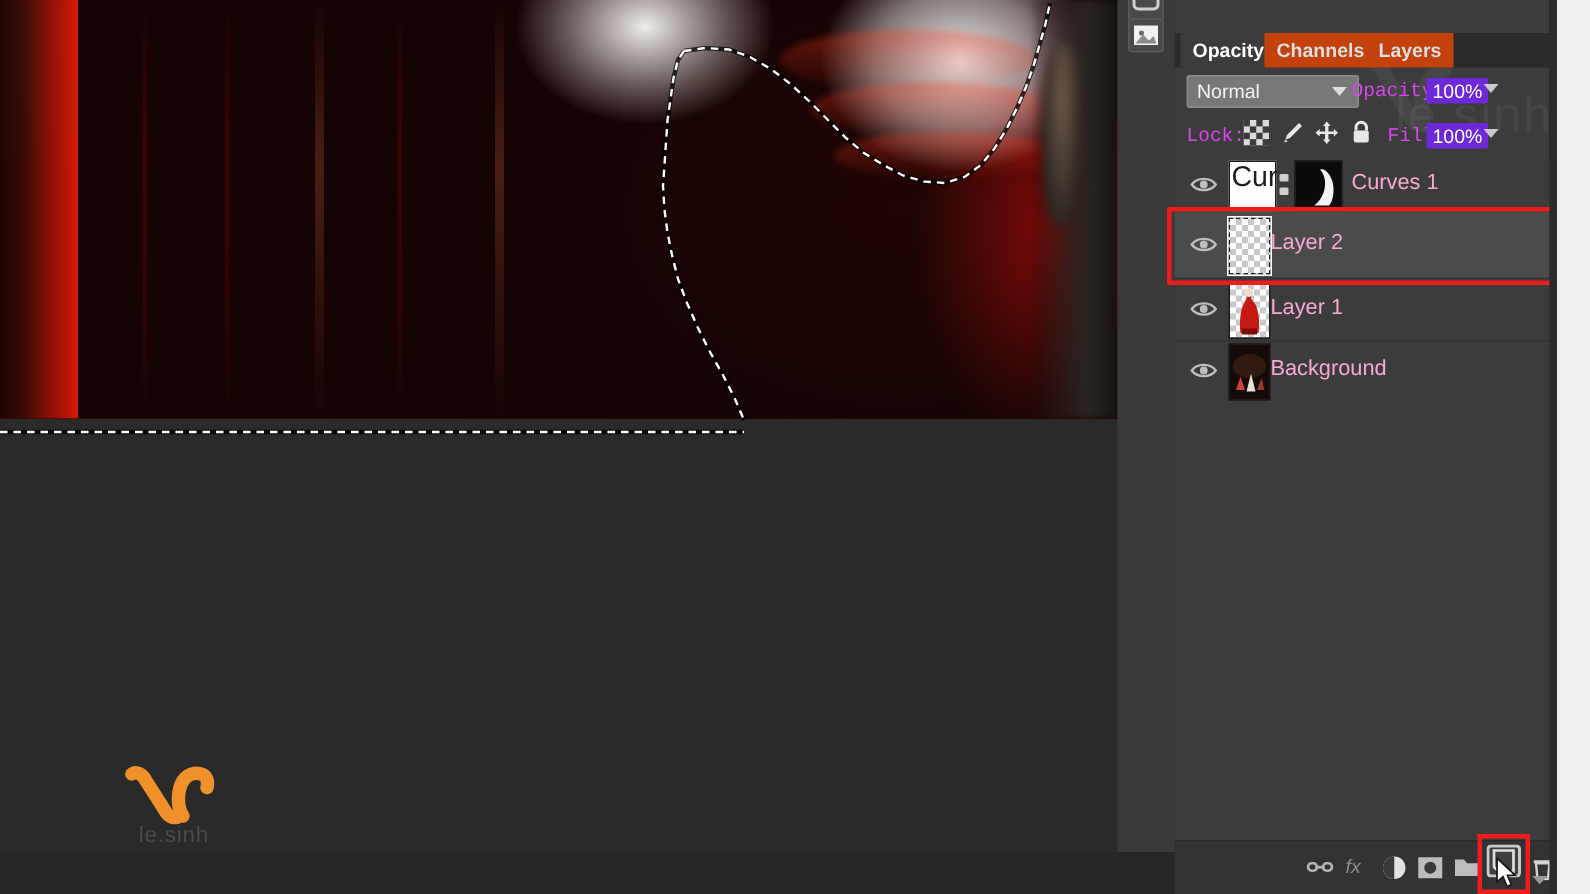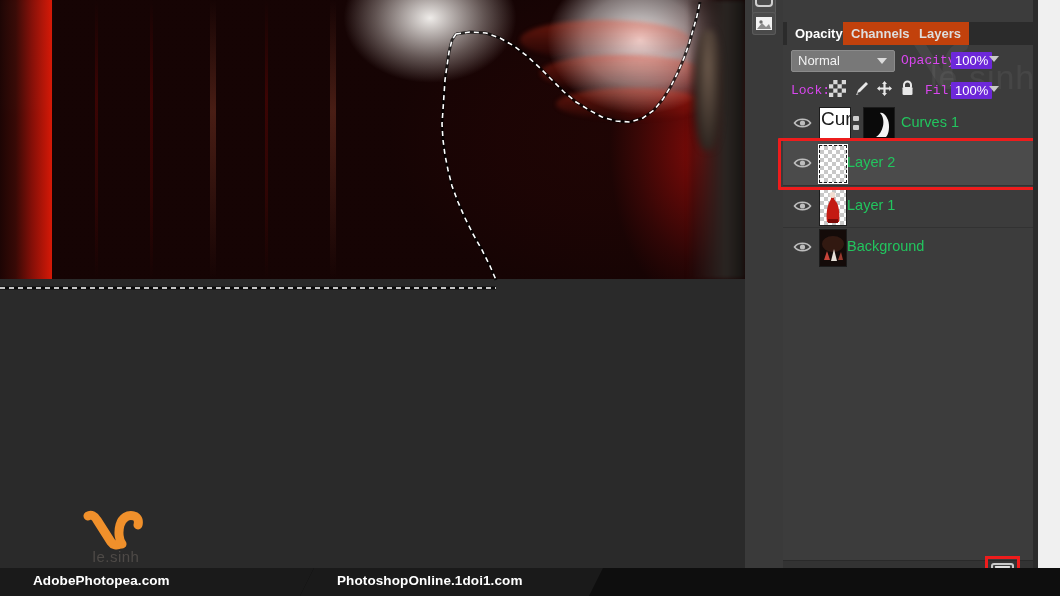--- a/index.html
+++ b/index.html
@@ -60,39 +60,39 @@
      font-family:"Liberation Sans",sans-serif;}
 
   #tabs{position:absolute;left:783px;top:22px;width:250px;height:23px;background:#2b2b2b;}
   .tab{position:absolute;top:0;height:23px;line-height:23px;font-size:13px;font-weight:bold;
       color:#d9d9d9;padding:0 8px;font-family:"Liberation Sans",sans-serif;}
   .tab.active{background:#3c3c3c;color:#ffffff;}
   .tab.inactive{background:#c2410c;color:#dedede;}
 
   #rowmode{position:absolute;left:783px;top:48px;width:250px;height:26px;}
   #blend{position:absolute;left:8px;top:2px;width:102px;height:20px;background:#787878;
-     border:1px solid #8b8b8b;border-radius:2px;}
+     border:1px solid #8b8b8b;border-radius:2px;padding-left:11px;}
   #blend .bt{position:absolute;left:6px;top:1px;font-size:13px;color:#f2f2f2;line-height:18px;
      font-family:"Liberation Sans",sans-serif;}
   .caret{position:absolute;width:0;height:0;border-left:5px solid transparent;border-right:5px solid transparent;}
   .caret.light{border-top:6px solid #dcdcdc;}
   .caret.dark{border-top:6px solid #c9c9c9;}
   .fieldlbl{position:absolute;font-size:13px;color:#d946ef;font-family:Liberation Mono, monospace;}
   .fieldval{position:absolute;font-size:13px;color:#ffffff;background:#6d28d9;padding:1px 4px;
       font-family:"Liberation Sans",sans-serif;border-radius:1px;}
 
   #rowlock{position:absolute;left:783px;top:78px;width:250px;height:26px;}
   .lockicon{position:absolute;top:2px;}
 
   
   #layerlist{position:absolute;left:783px;top:104px;width:250px;height:456px;background:#3c3c3c;}
   .lrow{position:absolute;left:0;width:250px;border-bottom:1px solid #323232;}
   .lrow .eye{position:absolute;left:10px;top:50%;margin-top:-7px;width:19px;height:14px;}
   .lrow .thumb{position:absolute;left:36px;top:50%;}
-  .lrow .lname{position:absolute;left:64px;top:50%;margin-top:-9px;font-size:14.5px;color:#22c55e;
+  .lrow .lname{position:absolute;left:64px;top:50%;margin-top:-9px;font-size:14.5px;color:#f9a8d4;
      font-family:"Liberation Sans",sans-serif;}
   .lrow.selected{background:#4b4b4b;}
   .checker{background-image:
       linear-gradient(45deg,#c8c8c8 25%,transparent 25%,transparent 75%,#c8c8c8 75%),
       linear-gradient(45deg,#c8c8c8 25%,#ffffff 25%,#ffffff 75%,#c8c8c8 75%);
       background-size:8px 8px;background-position:0 0,4px 4px;}
 
   #hl-layer2{position:absolute;left:778px;top:138px;width:264px;height:52px;border:3px solid #ee1c1c;
      box-sizing:border-box;border-radius:1px;}
 
@@ -360,20 +360,14 @@
   </div>
   <div id="panel-caret">
     <svg width="11" height="8" viewBox="0 0 11 8">
       <path d="M0.5 1 L5.5 6.5 L10.5 1 Z" fill="#9a9a9a"></path>
     </svg>
   </div>
 
   <div id="panel-edge"></div>
   <div id="right-strip"></div>
 
-  <div id="bottombar">
-    <div id="bb-seg1"></div>
-    <div id="bb-seg2"></div>
-    <div class="bb-label" style="left:33px;">AdobePhotopea.com</div>
-    <div class="bb-label" style="left:337px;">PhotoshopOnline.1doi1.com</div>
-  </div>
 
 </div>
 
 </body></html>

